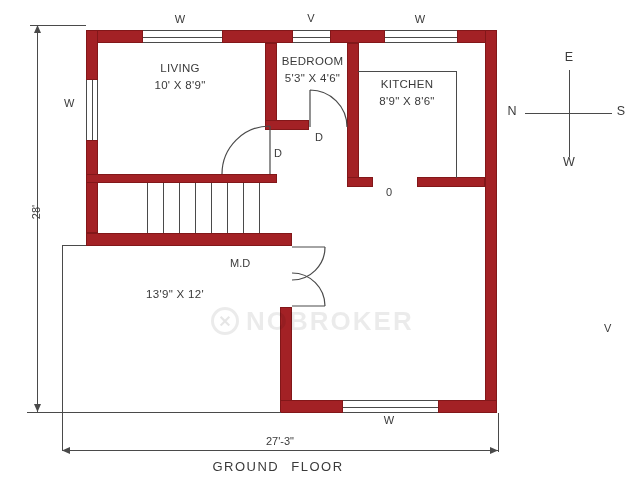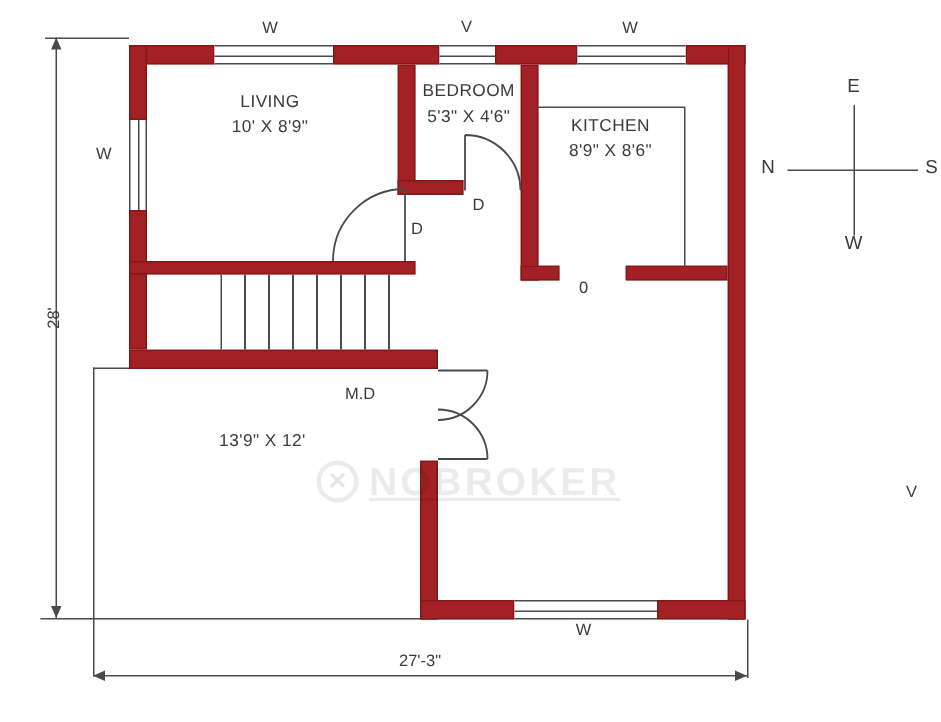--- a/index.html
+++ b/index.html
@@ -19,21 +19,21 @@
   .ctr{text-align:center;}
   .dim28{position:absolute;left:16px;top:206px;width:40px;text-align:center;font-size:11px;color:#3a3a3a;
          transform:rotate(-90deg);}
   .title{position:absolute;left:178px;top:459px;width:200px;text-align:center;font-size:13px;
          color:#3a3a3a;letter-spacing:1.5px;word-spacing:7px;}
   .compass-letter{position:absolute;font-size:12.5px;color:#3a3a3a;width:18px;text-align:center;}
   svg.overlay{position:absolute;left:0;top:0;pointer-events:none;}
   .watermark{position:absolute;left:211px;top:303px;width:240px;height:36px;display:flex;align-items:center;gap:7px;}
   .wm-icon{width:28px;height:28px;border:3px solid rgba(0,0,0,.08);border-radius:50%;color:rgba(0,0,0,.10);
            display:flex;align-items:center;justify-content:center;font-size:16px;font-weight:bold;box-sizing:border-box;}
-  .wm-text{font-size:26px;font-weight:bold;letter-spacing:2px;color:rgba(0,0,0,.08);text-decoration:underline;}
+  .wm-text{font-size:26px;font-weight:bold;letter-spacing:2px;color:rgba(0,0,0,.08);}
 </style>
 </head>
 <body>
 
 <div class="stage">
 
   <div class="wall" style="left:86px;top:30px;width:57px;height:13px"></div>
   <div class="wall" style="left:222px;top:30px;width:71px;height:13px"></div>
   <div class="wall" style="left:330px;top:30px;width:55px;height:13px"></div>
   <div class="wall" style="left:457px;top:30px;width:40px;height:13px"></div>
@@ -128,14 +128,15 @@
   <div class="lbl" style="left:64px;top:97px">W</div>
   <div class="lbl ctr" style="left:380px;top:414px;width:18px">W</div>
   <div class="lbl" style="left:604px;top:322px">V</div>
   <div class="lbl" style="left:274px;top:147px">D</div>
   <div class="lbl" style="left:315px;top:131px">D</div>
   <div class="lbl" style="left:230px;top:257px">M.D</div>
   <div class="lbl" style="left:386px;top:186px">0</div>
 
   <div class="dim28">28'</div>
   <div class="lbl ctr" style="left:230px;top:435px;width:100px">27'-3"</div>
+  <div class="title">GROUND FLOOR</div>
 
 </div>
 
 </body></html>

